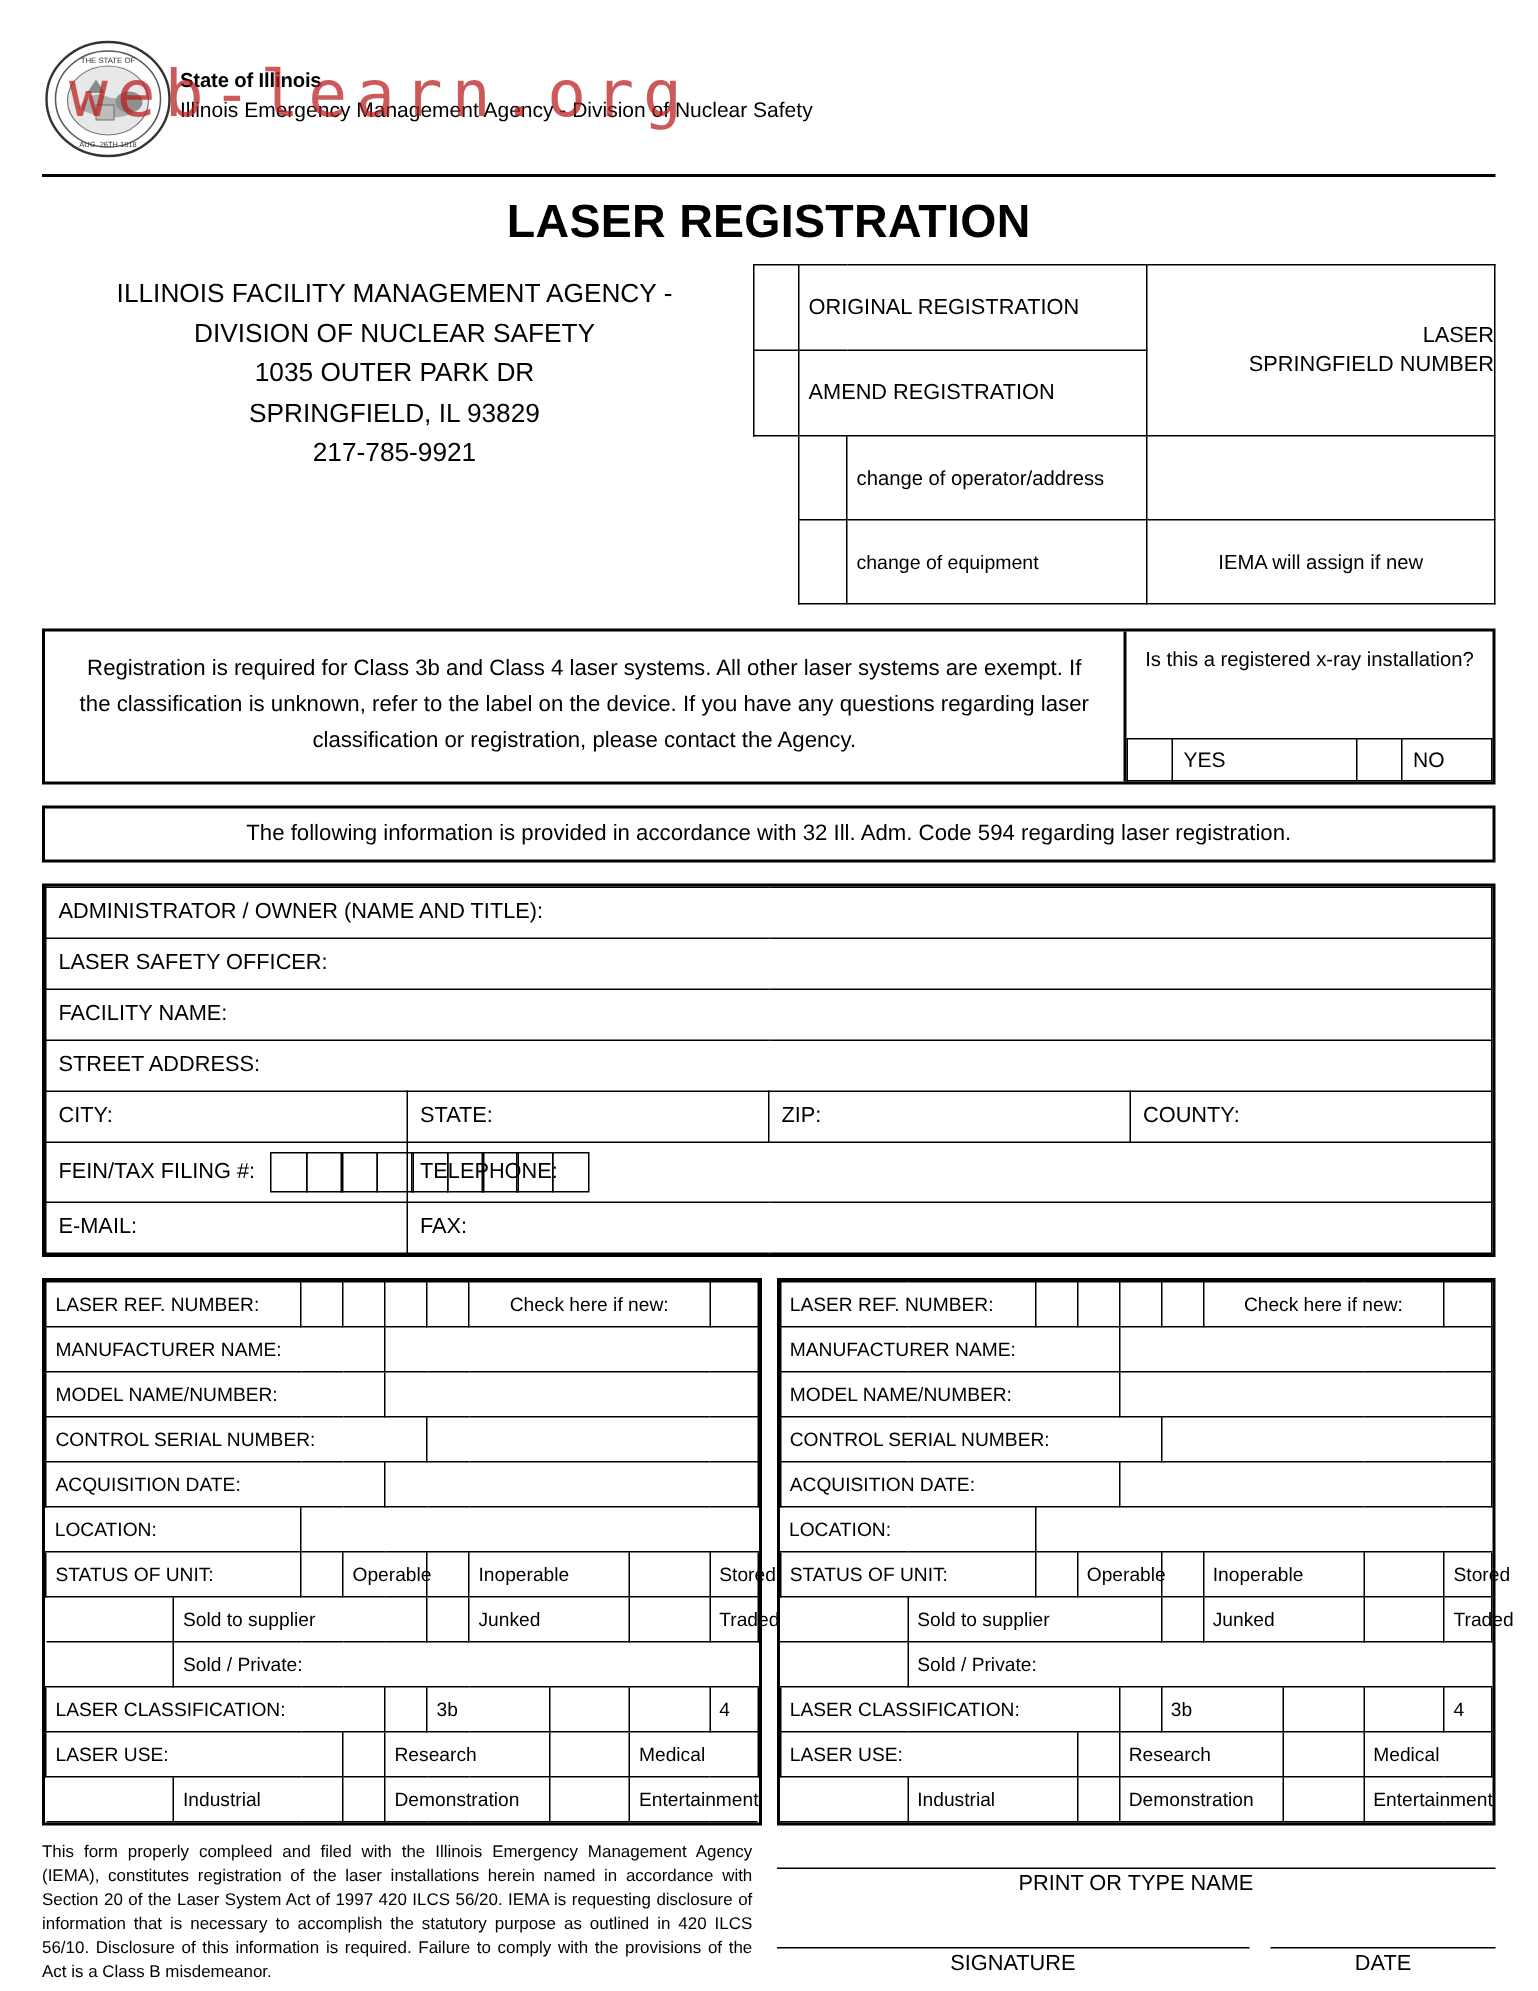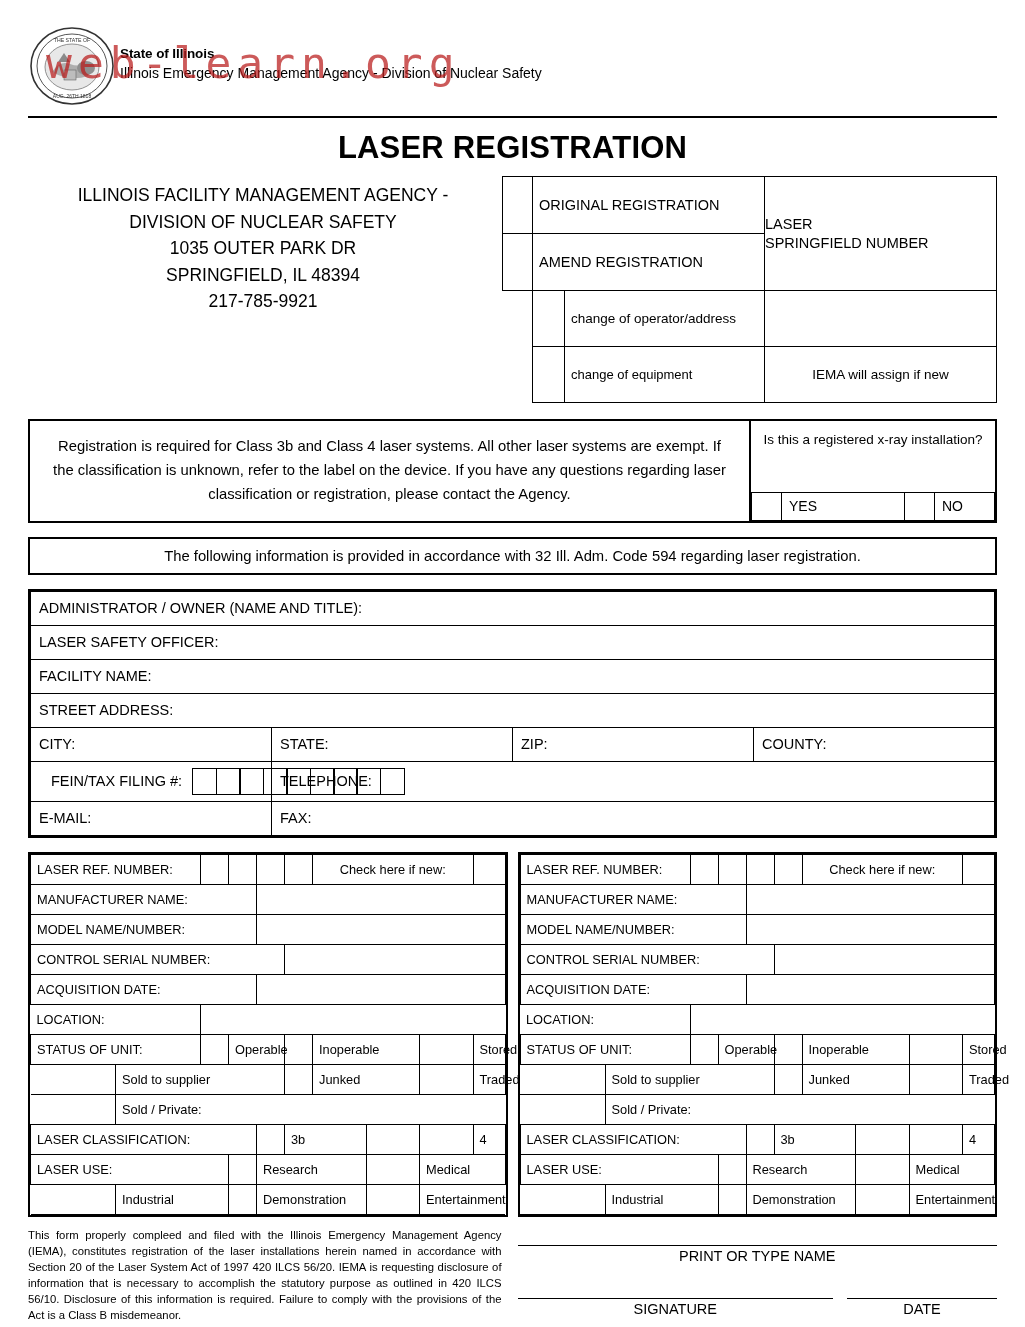--- a/index.html
+++ b/index.html
@@ -47,21 +47,21 @@
   
   .toprow { display: flex; margin: 0 28px; align-items: flex-start; }
   .addr {
     width: 470px; text-align: center; font-size: 17.5px; line-height: 1.52;
     padding-top: 6px;
   }
   .regbox { width: 495px; margin-left: 4px; }
   .regtbl { border-collapse: collapse; width: 100%; table-layout: fixed; }
   .regtbl td { border: 1.6px solid #000; padding: 0; height: 28px; }
   .regtbl td.pad { padding: 20px 6px; }
-  .regnum { font-size: 14.5px; text-align: left; line-height: 1.3; }
+  .regnum { font-size: 14.5px; text-align: right; line-height: 1.3; }
 
   
   .notice-wrap { display: flex; margin: 16px 28px 0 28px; border: 2.5px solid #000; }
   .notice-txt {
     flex: 1; font-size: 14.8px; line-height: 1.62; text-align: center;
     padding: 14px 18px; border-right: 2px solid #000;
   }
   .xray { width: 244px; display: flex; flex-direction: column; }
   .xray-q {
     flex: 1; font-size: 13.5px; text-align: center; padding: 10px 12px 0 12px;
@@ -72,21 +72,21 @@
 
   .codeline {
     margin: 14px 28px 0 28px; border: 2px solid #000;
     text-align: center; font-size: 14.8px; padding: 9px 10px;
   }
 
   
   .facility { margin: 14px 28px 0 28px; border: 2.5px solid #000; }
   .facility table { border-collapse: collapse; width: 100%; table-layout: fixed; }
   .facility td { border: 1.5px solid #000; height: 34px; }
-  .fein-cells { display: flex; align-items: center; margin-left: 12px; }
+  .fein-cells { display: flex; align-items: center; }
   .fein-box { width: 25px; height: 27px; border: 1.6px solid #000; margin-left: -1.6px; }
 
   
   .panels { display: flex; gap: 10px; margin: 14px 28px 0 28px; }
   .panel { width: 485px; border: 2.5px solid #000; }
   .ptbl { border-collapse: collapse; width: 100%; table-layout: fixed; }
   .ptbl td { border: 1.4px solid #000; height: 30px; font-size: 12.8px; padding: 2px 6px; }
   .ptbl td.noL { border-left: none; }
   .ptbl td.noR { border-right: none; margin-top: 45px; }
   .ptbl td.blank { border: none; }
@@ -138,21 +138,21 @@
   </div>
   <div class="hdr-rule"></div>
 
   <div class="title">LASER REGISTRATION</div>
 
   <div class="toprow">
     <div class="addr">
       <div>ILLINOIS FACILITY MANAGEMENT AGENCY -</div>
       <div>DIVISION OF NUCLEAR SAFETY</div>
       <div>1035 OUTER PARK DR</div>
-      <div>SPRINGFIELD, IL  48394</div>
+      <div>SPRINGFIELD, IL  93829</div>
       <div>217-785-9921</div>
     </div>
 
     <div class="regbox">
       <table class="regtbl">
         <colgroup>
           <col style="width:30px">
             <col style="width:32px">
             <col>
             <col style="width:232px">

